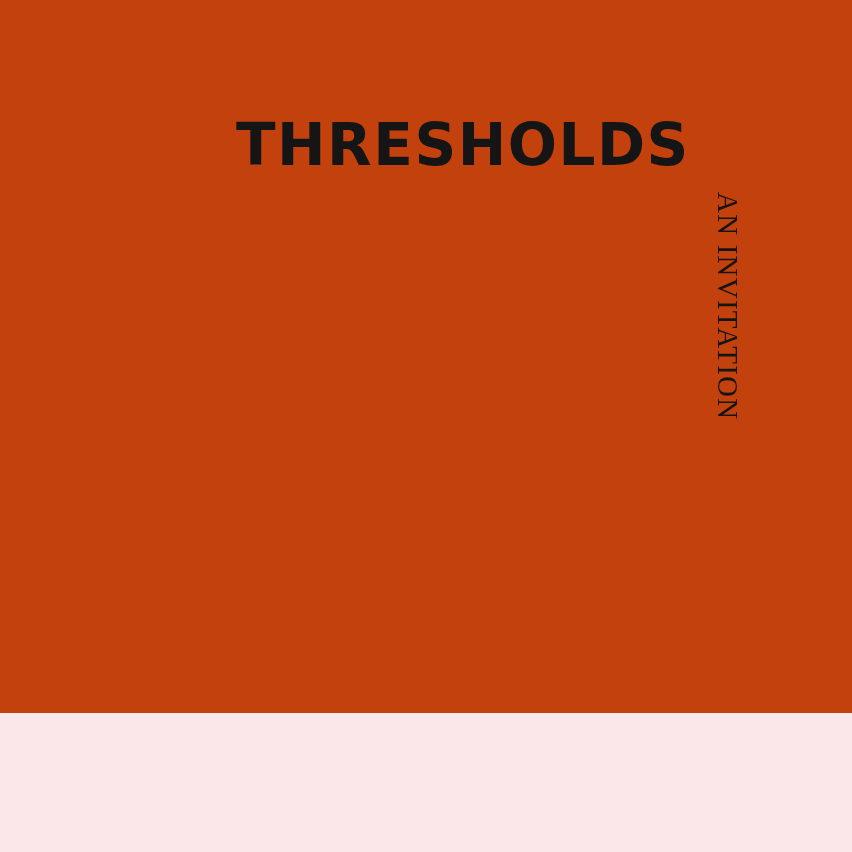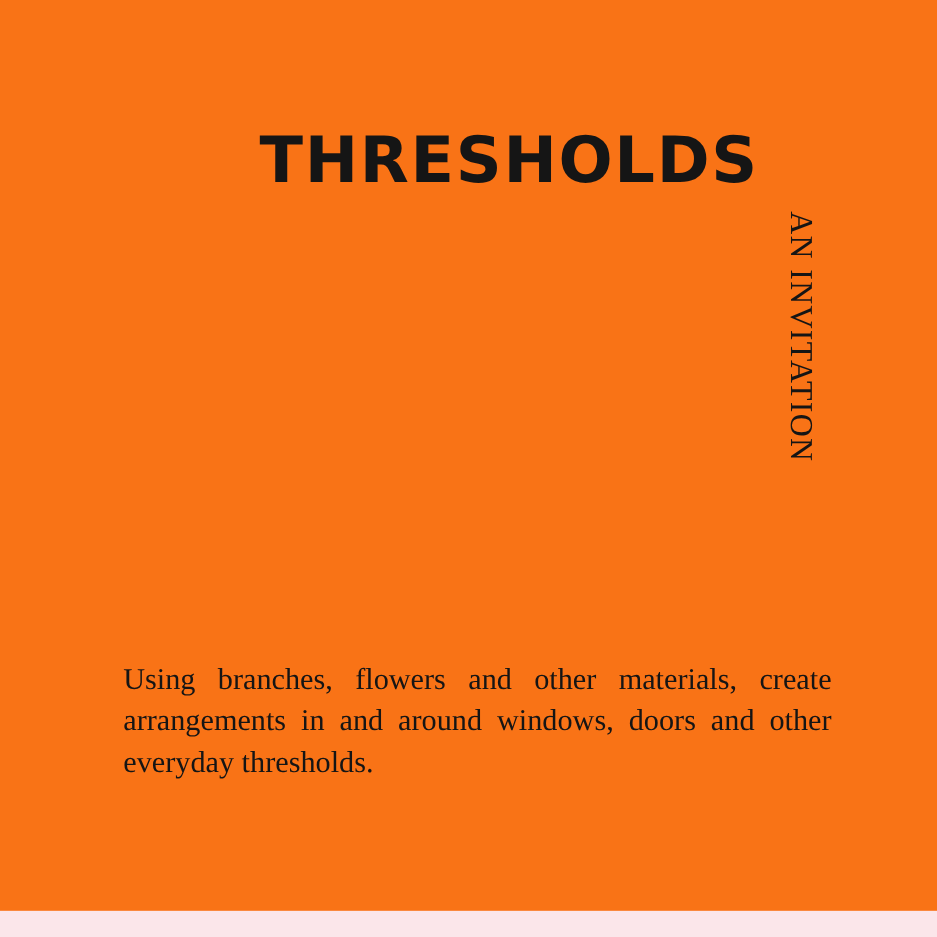--- a/index.html
+++ b/index.html
@@ -9,22 +9,22 @@
   body {
     width: 852px;
     height: 852px;
     background: #fbe6ea;
     font-family: "Liberation Serif", serif;
     overflow: hidden;
   }
   .poster {
     position: relative;
     width: 852px;
-    height: 828px;
-    background: #f97316;
+    height: 713px;
+    background: #c2410c;
   }
   .title {
     position: absolute;
     left: 236px;
     top: 116px;
     font-family: "DejaVu Sans", sans-serif;
     font-weight: 700;
     font-size: 58px;
     letter-spacing: 1.5px;
     color: #151515;
@@ -68,15 +68,14 @@
 <body>
 
 <div class="poster">
 
   <div class="title">THRESHOLDS</div>
 
   <div class="subtitle-wrap">
     <div class="subtitle">AN INVITATION</div>
   </div>
 
-  <div class="body-text">Using branches, flowers and other materials, create arrangements in and around windows, doors and other everyday thresholds.</div>
 
 </div>
 
 </body></html>

